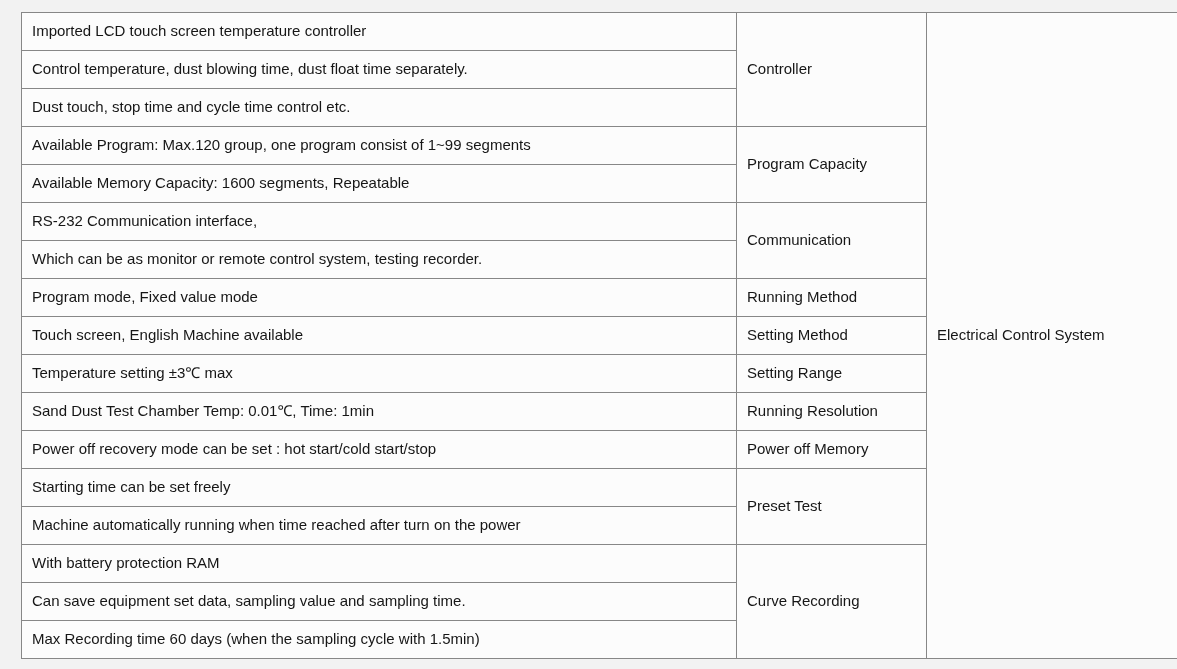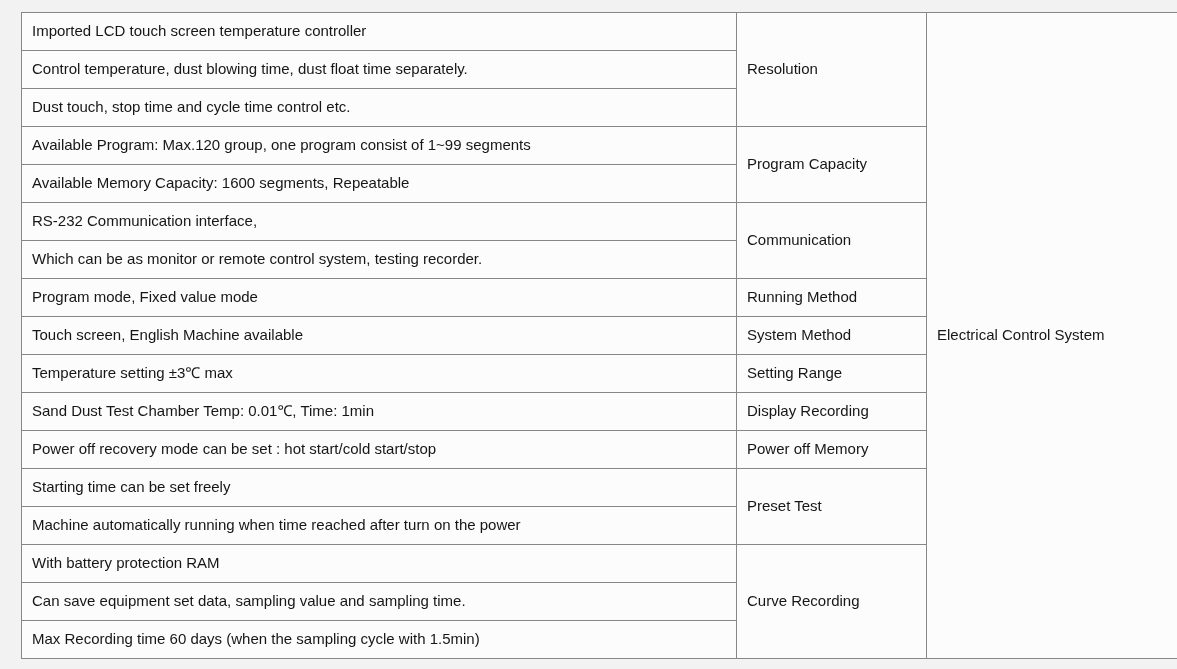--- a/index.html
+++ b/index.html
@@ -43,21 +43,21 @@
 
 <table class="spec-table">
   <colgroup>
     <col class="c1">
     <col class="c2">
     <col class="c3">
   </colgroup>
   <tbody>
     <tr>
       <td>Imported LCD touch screen temperature controller</td>
-      <td rowspan="3">Resolution</td>
+      <td rowspan="3">Controller</td>
       <td rowspan="17">Electrical Control System</td>
     </tr>
     <tr>
       <td>Control temperature, dust blowing time, dust float time separately.</td>
     </tr>
     <tr>
       <td>Dust touch, stop time and cycle time control etc.</td>
     </tr>
     <tr>
       <td>Available Program: Max.120 group, one program consist of 1~99 segments</td>
@@ -72,29 +72,29 @@
     </tr>
     <tr>
       <td>Which can be as monitor or remote control system, testing recorder.</td>
     </tr>
     <tr>
       <td>Program mode, Fixed value mode</td>
       <td>Running Method</td>
     </tr>
     <tr>
       <td>Touch screen, English Machine available</td>
-      <td>System Method</td>
+      <td>Setting Method</td>
     </tr>
     <tr>
       <td>Temperature setting ±3℃ max</td>
       <td>Setting Range</td>
     </tr>
     <tr>
       <td>Sand Dust Test Chamber Temp: 0.01℃, Time: 1min</td>
-      <td>Display Recording</td>
+      <td>Running Resolution</td>
     </tr>
     <tr>
       <td>Power off recovery mode can be set : hot start/cold start/stop</td>
       <td>Power off Memory</td>
     </tr>
     <tr>
       <td>Starting time can be set freely</td>
       <td rowspan="2">Preset Test</td>
     </tr>
     <tr>

